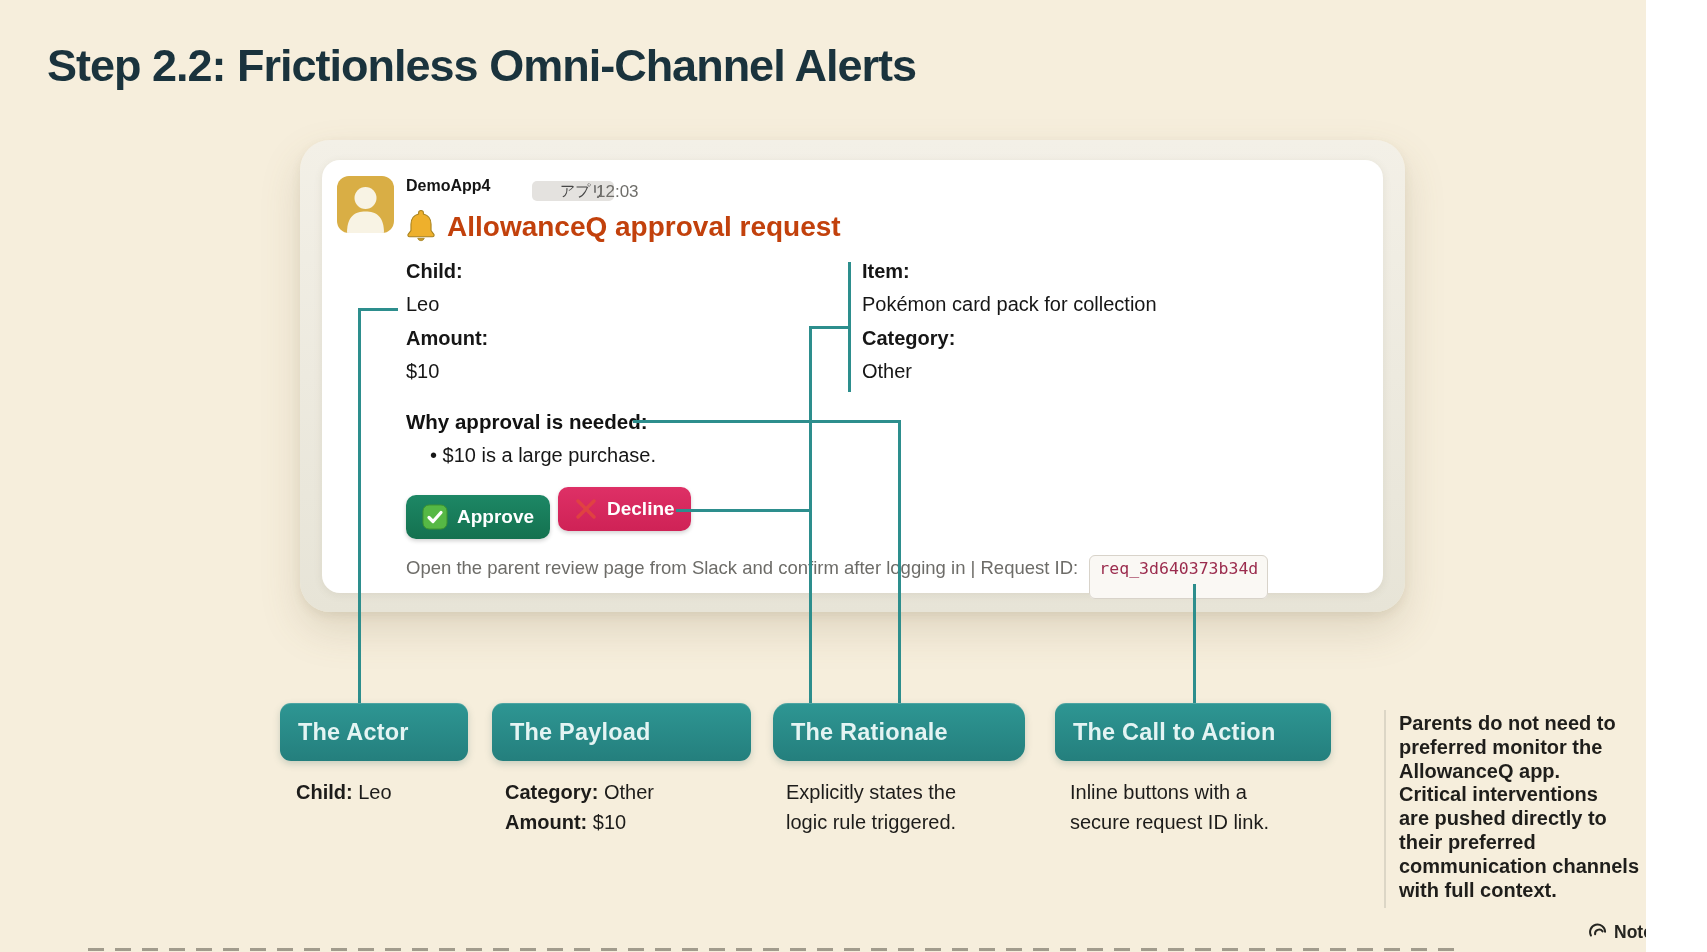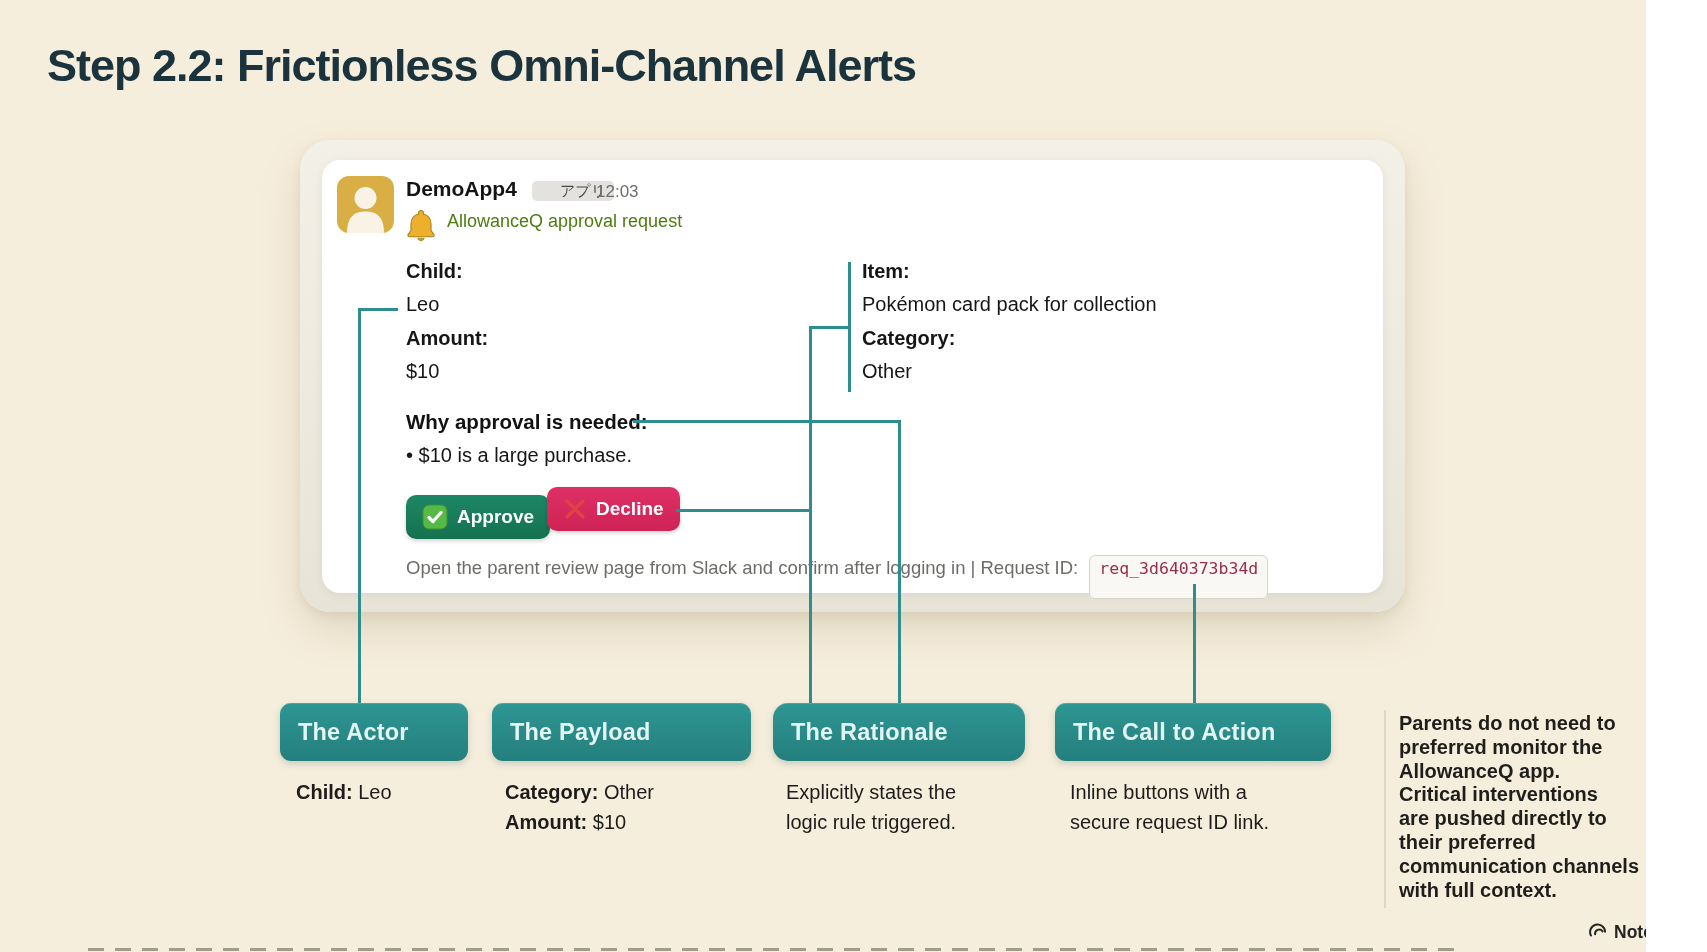--- a/index.html
+++ b/index.html
@@ -16,39 +16,39 @@
   
   .frame{
     background:linear-gradient(180deg,#f3f0e7 0%,#e7e4d7 100%);
     border-radius:30px;
     box-shadow:0 18px 40px rgba(120,105,70,.18), 0 4px 10px rgba(120,105,70,.10);
   }
   .card{
     background:#ffffff;border-radius:18px;
     box-shadow:0 2px 8px rgba(100,90,60,.10);
   }
-  .app-name{font-size:21px;font-weight:bold;color:#141414;}
+  .app-name{font-size:16px;font-weight:bold;color:#141414;}
   .app-badge{
     font-size:15px;color:#474747;background:#e4e2df;border-radius:5px;
     padding:2px 8px 3px;line-height:1;
   }
   .msg-time{font-size:17px;color:#6f6e6a;}
-  .msg-heading{font-size:18px;font-weight:normal;color:#4d7c0f;}
+  .msg-heading{font-size:28px;font-weight:bold;color:#c2410c;}
   .fields{font-size:20px;line-height:33.4px;color:#161616;}
   .fields b{font-weight:bold;}
   .why-label{font-size:20.5px;font-weight:bold;color:#121212;}
   .why-bullet{font-size:20px;color:#161616;}
   .btn{
     display:inline-flex;align-items:center;gap:9px;height:44px;border:none;
     border-radius:10px;padding:0 16px;font-family:"Liberation Sans",sans-serif;
     font-size:19px;font-weight:bold;color:#fff;cursor:pointer;
     box-shadow:0 2px 4px rgba(0,0,0,.18);
   }
   .btn-approve{background:linear-gradient(180deg,#1d8765 0%,#14714f 100%);margin-top:8px;}
-  .btn-decline{background:linear-gradient(180deg,#de3066 0%,#cf2256 100%);margin-left:15px;}
+  .btn-decline{background:linear-gradient(180deg,#de3066 0%,#cf2256 100%);margin-left:26px;}
   .msg-footer{font-size:18.5px;color:#6d6c68;white-space:nowrap;}
   .req-chip{
     font-family:"DejaVu Sans Mono", monospace;font-size:16.5px;color:#9b2c4e;
     background:#faf8f4;border:1px solid #d8d3ca;border-radius:6px;
     padding:3px 9px 20px;margin-left:6px;
   }
   
   .line{background:#2d8e8d;}
   
   .callout{
@@ -105,21 +105,21 @@
       <div>$10</div>
     </div>
   <div class="abs fields" style="left:862px;top:255px;">
       <div><b>Item:</b></div>
       <div>Pokémon card pack for collection</div>
       <div><b>Category:</b></div>
       <div>Other</div>
     </div>
 
   <span class="abs why-label" style="left:406px;top:410px;">Why approval is needed:</span>
-  <span class="abs why-bullet" style="left:406px;top:444px;">• $10 is a large purchase.</span>
+  <span class="abs why-bullet" style="left:430px;top:444px;">• $10 is a large purchase.</span>
 
   <button class="abs btn btn-approve" style="left:406px;top:487px;">
     <svg width="26" height="26" viewBox="0 0 26 26">
       <rect x="1" y="1" width="24" height="24" rx="6" fill="#56b845" stroke="#3d9330" stroke-width="1"></rect>
       <path d="M7 13.5 L11 17.5 L19 8.5" fill="none" stroke="#ffffff" stroke-width="3.2" stroke-linecap="round" stroke-linejoin="round"></path>
     </svg>
     <span>Approve</span>
   </button>
   <button class="abs btn btn-decline" style="left:532px;top:487px;">
     <svg width="24" height="24" viewBox="0 0 24 24">

